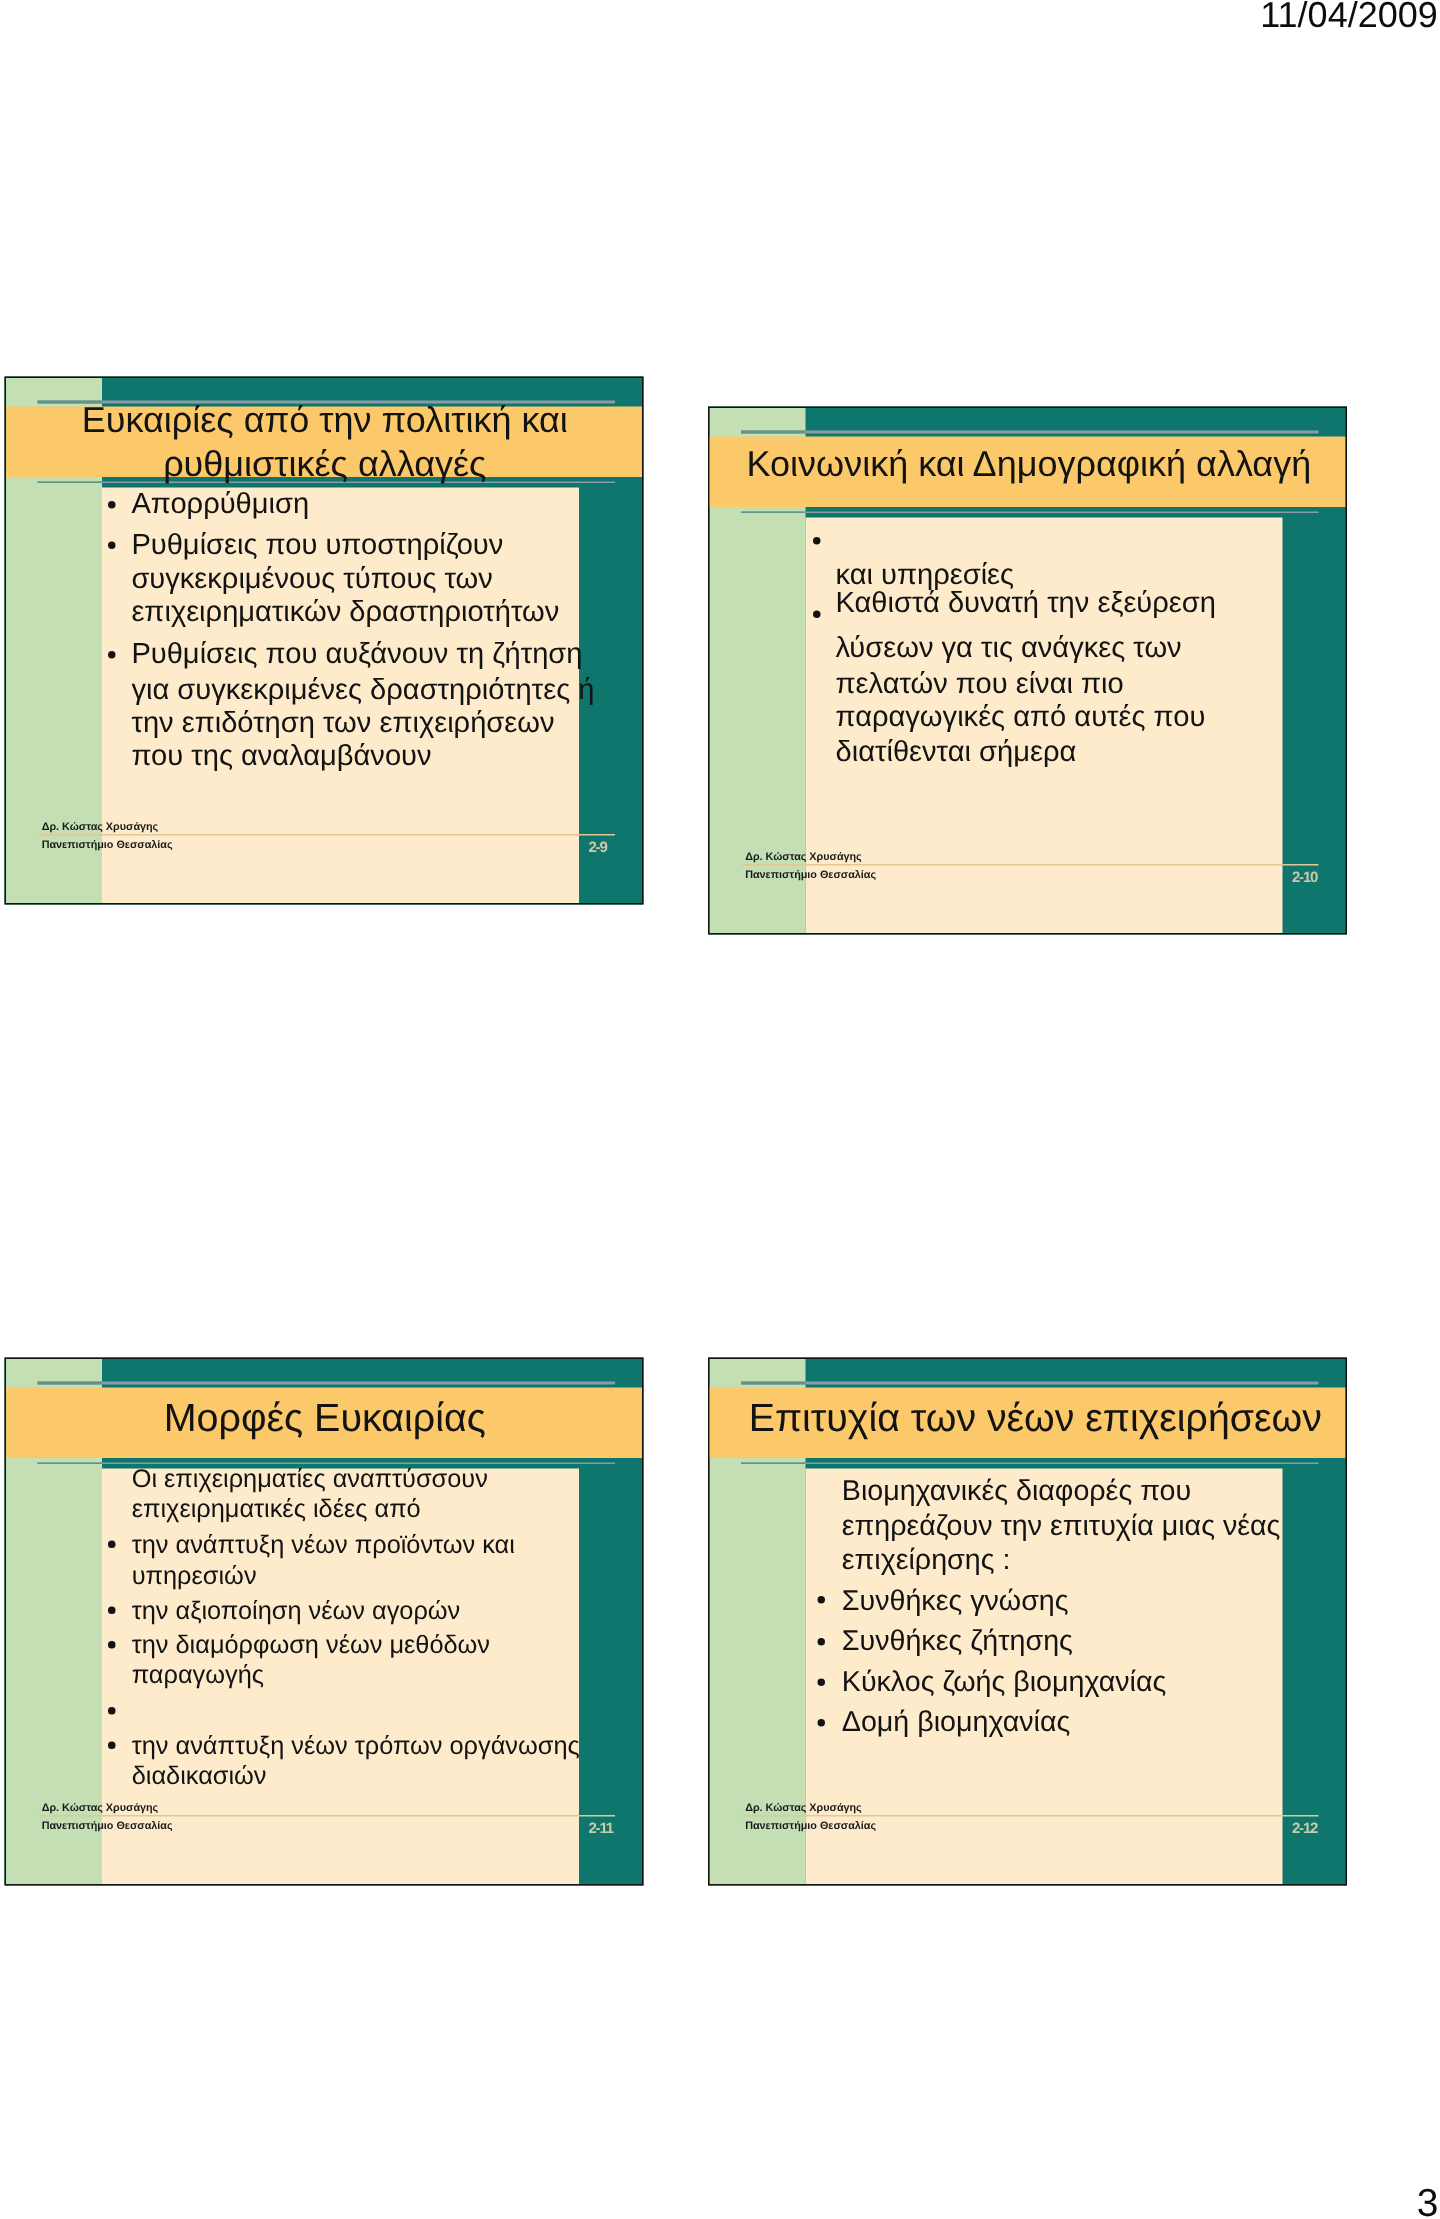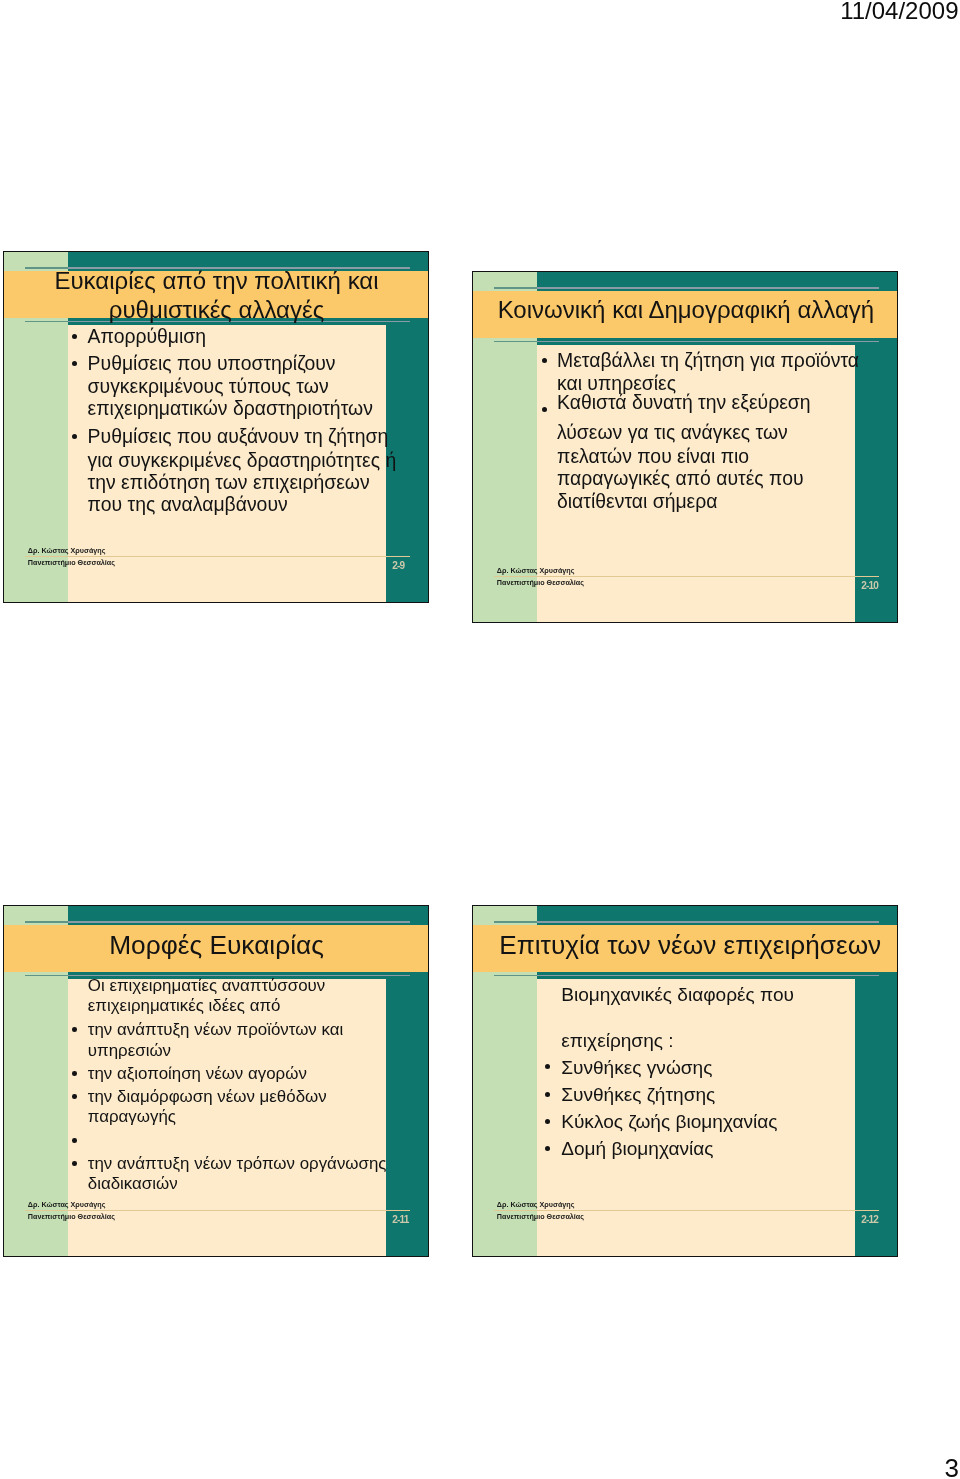--- a/index.html
+++ b/index.html
@@ -86,21 +86,20 @@
         <div class="rule rule-top"></div>
         <div class="rule rule-bot"></div>
         <div class="rule-green rule-top"></div>
         <div class="rule-green rule-bot"></div>
         <div class="content-bg"></div>
         <div class="title" style="font-size:24px;left:1.8px">
           <div class="tline" style="top:24.75px;line-height:26px">Κοινωνική και Δημογραφική αλλαγή</div>
         </div>
         <div class="body">
           <div class="bul" style="left:68.8px;top:85.80000000000001px;width:5px;height:5px"></div>
-          <div class="bl" style="left:84px;top:76.2px;font-size:19.4px;line-height:24px">Μεταβάλλει τη ζήτηση για προϊόντα</div>
           <div class="bl" style="left:84px;top:98.7px;font-size:19.4px;line-height:24px">και υπηρεσίες</div>
           <div class="bul" style="left:68.8px;top:134.9px;width:5px;height:5px"></div>
           <div class="bl" style="left:84px;top:118px;font-size:19.4px;line-height:24px">Καθιστά δυνατή την εξεύρεση</div>
           <div class="bl" style="left:84px;top:148.10000000000002px;font-size:19.4px;line-height:24px">λύσεων γα τις ανάγκες των</div>
           <div class="bl" style="left:84px;top:171.5px;font-size:19.4px;line-height:24px">πελατών που είναι πιο</div>
           <div class="bl" style="left:84px;top:194.4px;font-size:19.4px;line-height:24px">παραγωγικές από αυτές που</div>
           <div class="bl" style="left:84px;top:217.20000000000002px;font-size:19.4px;line-height:24px">διατίθενται σήμερα</div>
         </div>
         <div class="footer-rule" style="left:21px;top:303.6px;width:385px"></div>
         <div class="foot" style="left:23.8px;top:295.20000000000005px">Δρ. Κώστας Χρυσάγης</div>
@@ -145,20 +144,21 @@
         <div class="rule rule-top"></div>
         <div class="rule rule-bot"></div>
         <div class="rule-green rule-top"></div>
         <div class="rule-green rule-bot"></div>
         <div class="content-bg"></div>
         <div class="title" style="font-size:26.2px;left:10.4px">
           <div class="tline" style="top:25.599999999999998px;line-height:26px">Επιτυχία των νέων επιχειρήσεων</div>
         </div>
         <div class="body">
           <div class="bl" style="left:88.2px;top:76.6px;font-size:19.1px;line-height:24px">Βιομηχανικές διαφορές που</div>
+          <div class="bl" style="left:88.2px;top:99.6px;font-size:19.1px;line-height:24px">επηρεάζουν την επιτυχία μιας νέας</div>
           <div class="bl" style="left:88.2px;top:122.5px;font-size:19.1px;line-height:24px">επιχείρησης :</div>
           <div class="bul" style="left:72.4px;top:158.4px;width:5px;height:5px"></div>
           <div class="bl" style="left:88.2px;top:149.6px;font-size:19.1px;line-height:24px">Συνθήκες γνώσης</div>
           <div class="bul" style="left:72.4px;top:185.70000000000002px;width:5px;height:5px"></div>
           <div class="bl" style="left:88.2px;top:176.9px;font-size:19.1px;line-height:24px">Συνθήκες ζήτησης</div>
           <div class="bul" style="left:72.4px;top:213px;width:5px;height:5px"></div>
           <div class="bl" style="left:88.2px;top:204.2px;font-size:19.1px;line-height:24px">Κύκλος ζωής βιομηχανίας</div>
           <div class="bul" style="left:72.4px;top:239.9px;width:5px;height:5px"></div>
           <div class="bl" style="left:88.2px;top:231.1px;font-size:19.1px;line-height:24px">Δομή βιομηχανίας</div>
         </div>

